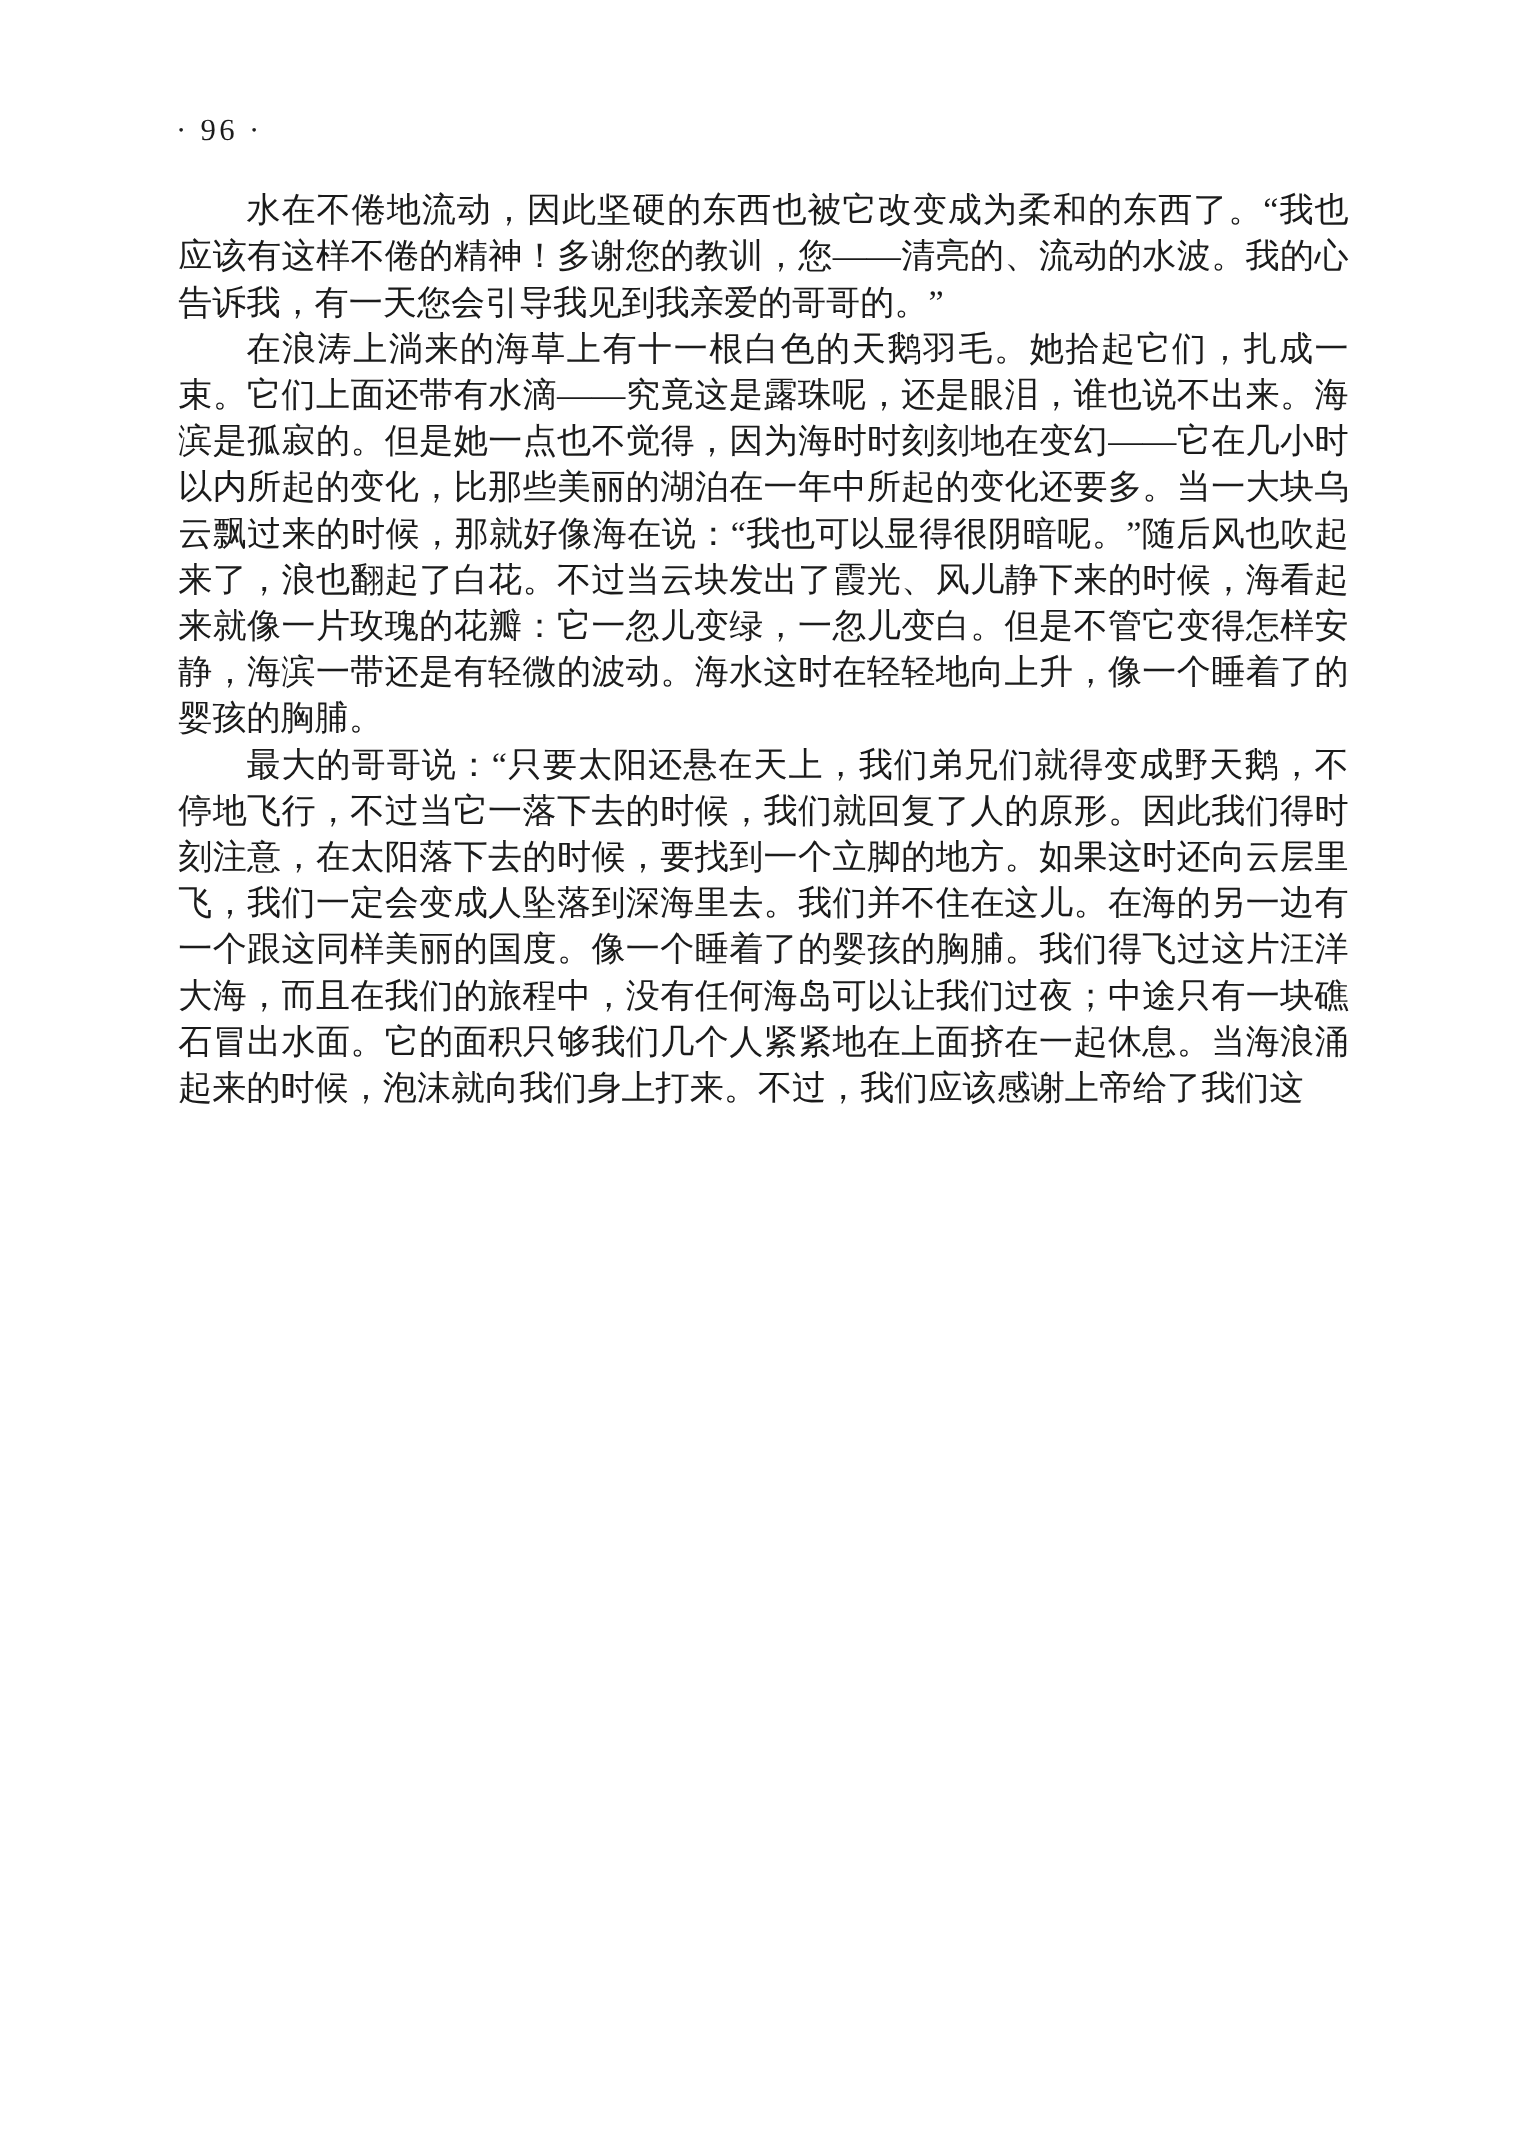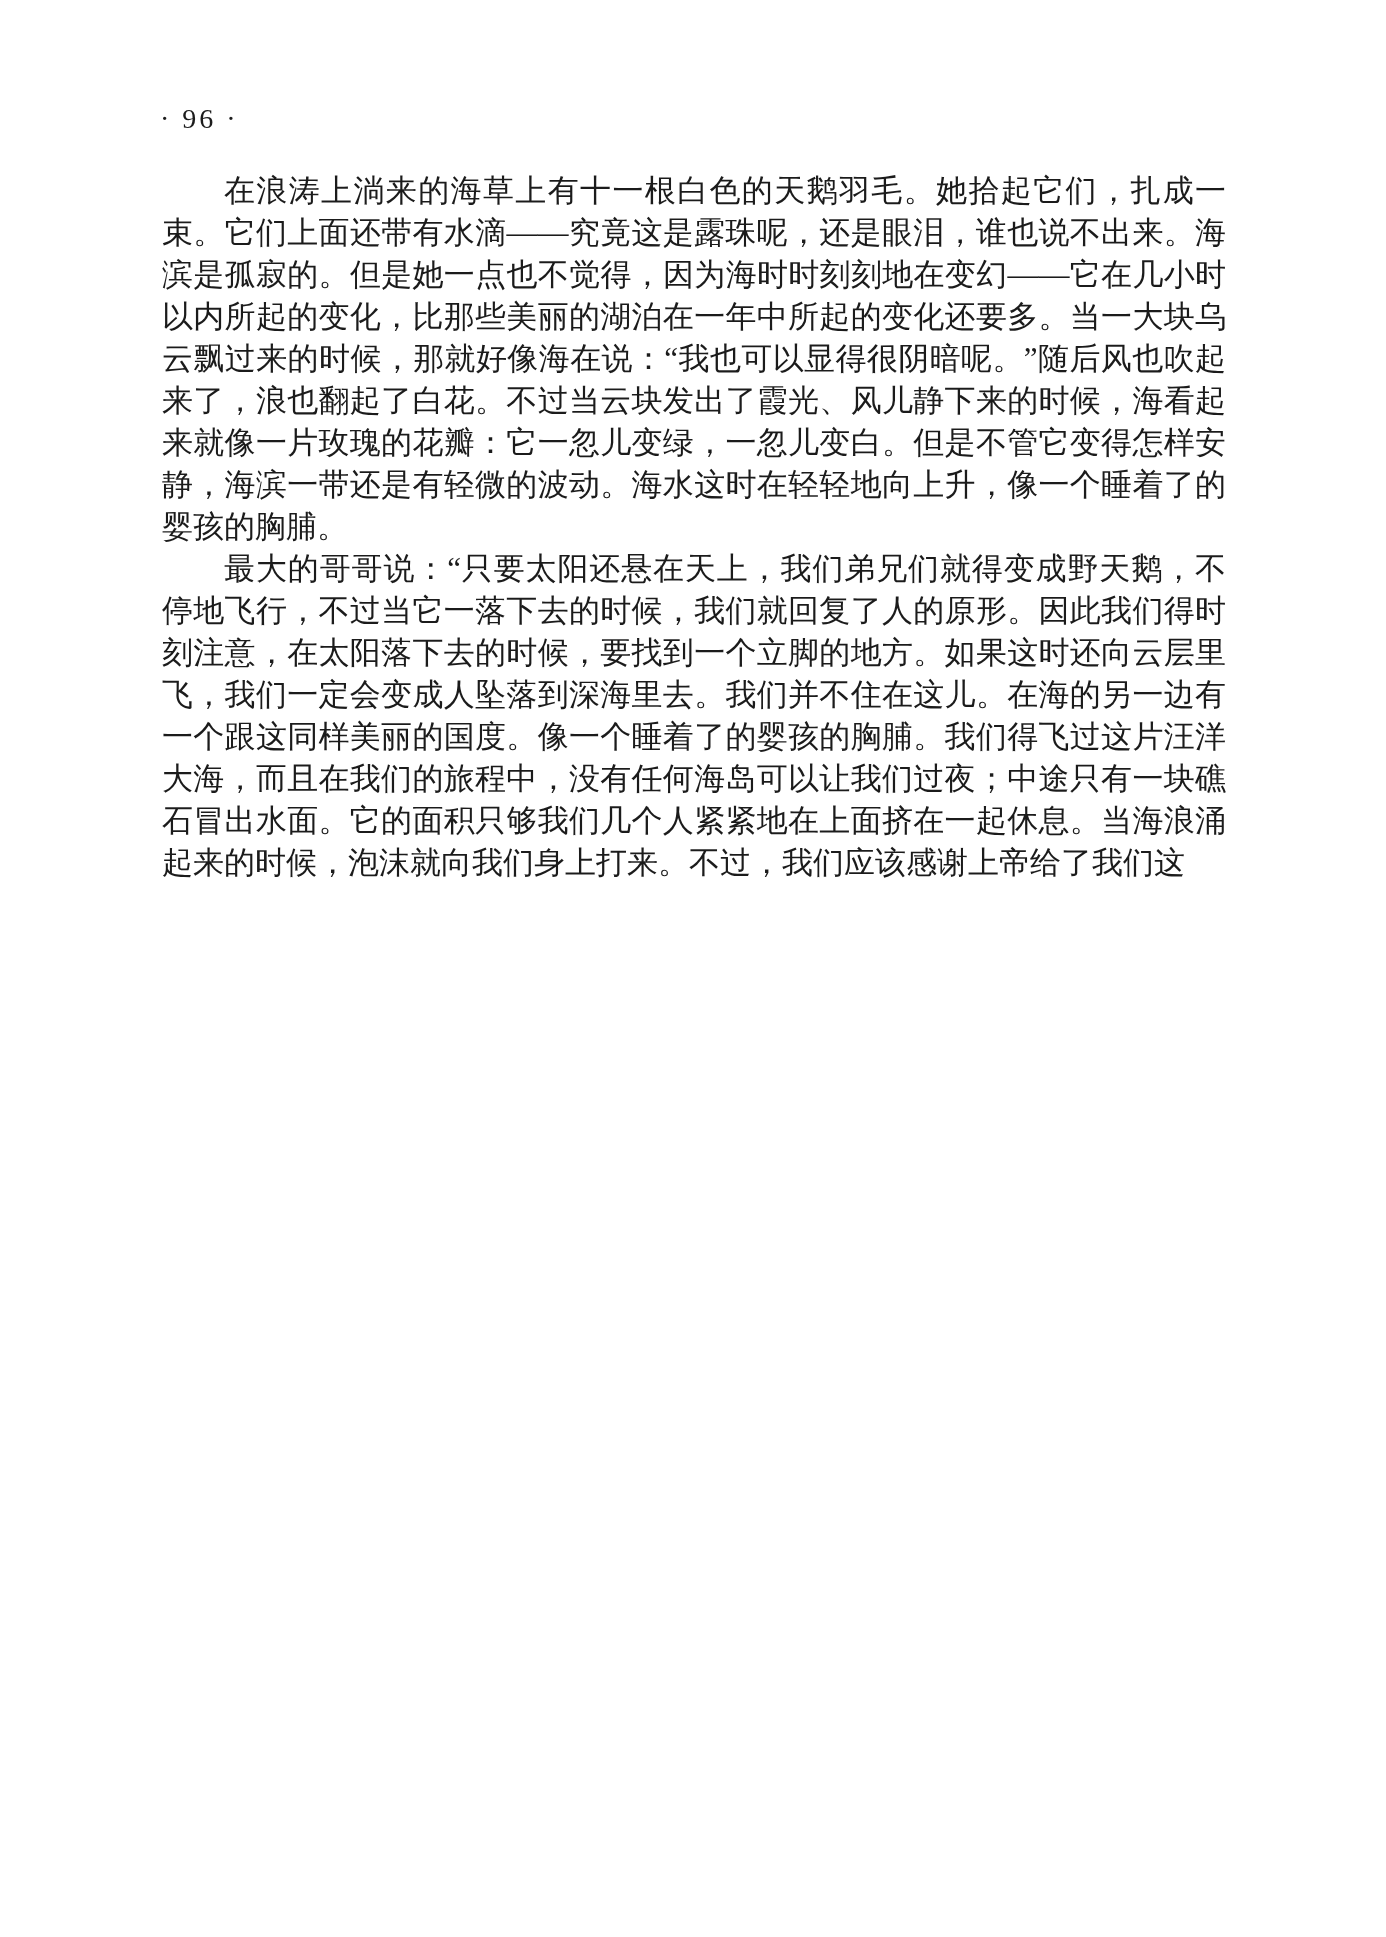--- a/index.html
+++ b/index.html
@@ -50,19 +50,20 @@
   }
 </style>
 </head>
 <body>
 
 <div class="page">
 
   <div class="page-number">· 96 ·</div>
 
   <div class="content">
+    <p>水在不倦地流动，因此坚硬的东西也被它改变成为柔和的东西了。“我也应该有这样不倦的精神！多谢您的教训，您——清亮的、流动的水波。我的心告诉我，有一天您会引导我见到我亲爱的哥哥的。”</p>
     <p>在浪涛上淌来的海草上有十一根白色的天鹅羽毛。她拾起它们，扎成一束。它们上面还带有水滴——究竟这是露珠呢，还是眼泪，谁也说不出来。海滨是孤寂的。但是她一点也不觉得，因为海时时刻刻地在变幻——它在几小时以内所起的变化，比那些美丽的湖泊在一年中所起的变化还要多。当一大块乌云飘过来的时候，那就好像海在说：“我也可以显得很阴暗呢。”随后风也吹起来了，浪也翻起了白花。不过当云块发出了霞光、风儿静下来的时候，海看起来就像一片玫瑰的花瓣：它一忽儿变绿，一忽儿变白。但是不管它变得怎样安静，海滨一带还是有轻微的波动。海水这时在轻轻地向上升，像一个睡着了的婴孩的胸脯。</p>
     <p>最大的哥哥说：“只要太阳还悬在天上，我们弟兄们就得变成野天鹅，不停地飞行，不过当它一落下去的时候，我们就回复了人的原形。因此我们得时刻注意，在太阳落下去的时候，要找到一个立脚的地方。如果这时还向云层里飞，我们一定会变成人坠落到深海里去。我们并不住在这儿。在海的另一边有一个跟这同样美丽的国度。像一个睡着了的婴孩的胸脯。我们得飞过这片汪洋大海，而且在我们的旅程中，没有任何海岛可以让我们过夜；中途只有一块礁石冒出水面。它的面积只够我们几个人紧紧地在上面挤在一起休息。当海浪涌起来的时候，泡沫就向我们身上打来。不过，我们应该感谢上帝给了我们这</p>
   </div>
 
   <div class="footer-watermark">头条@智者乐水谈教育</div>
 
 </div>
 
 </body></html>

